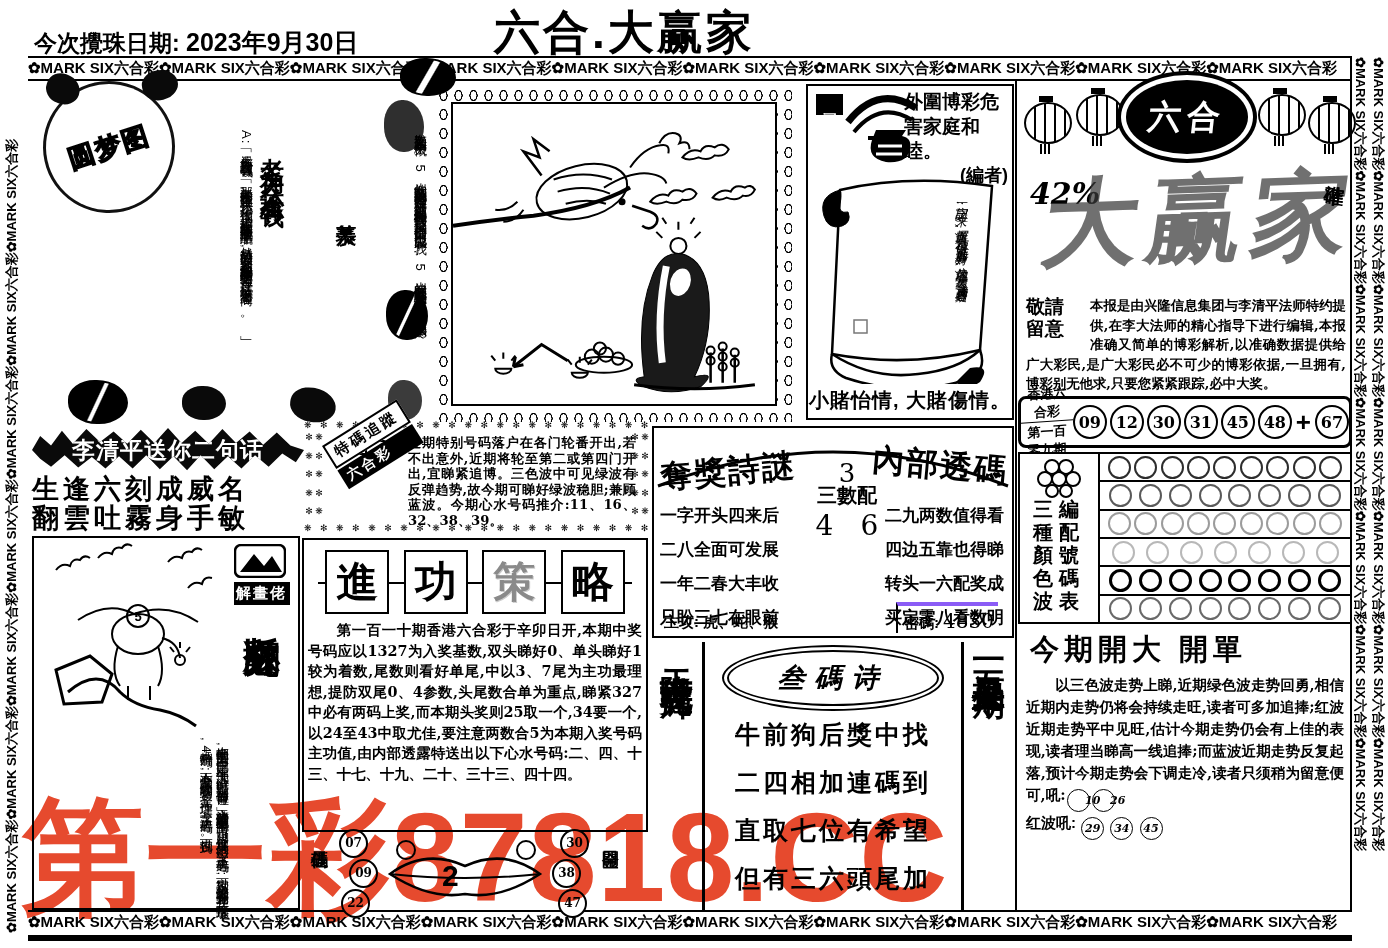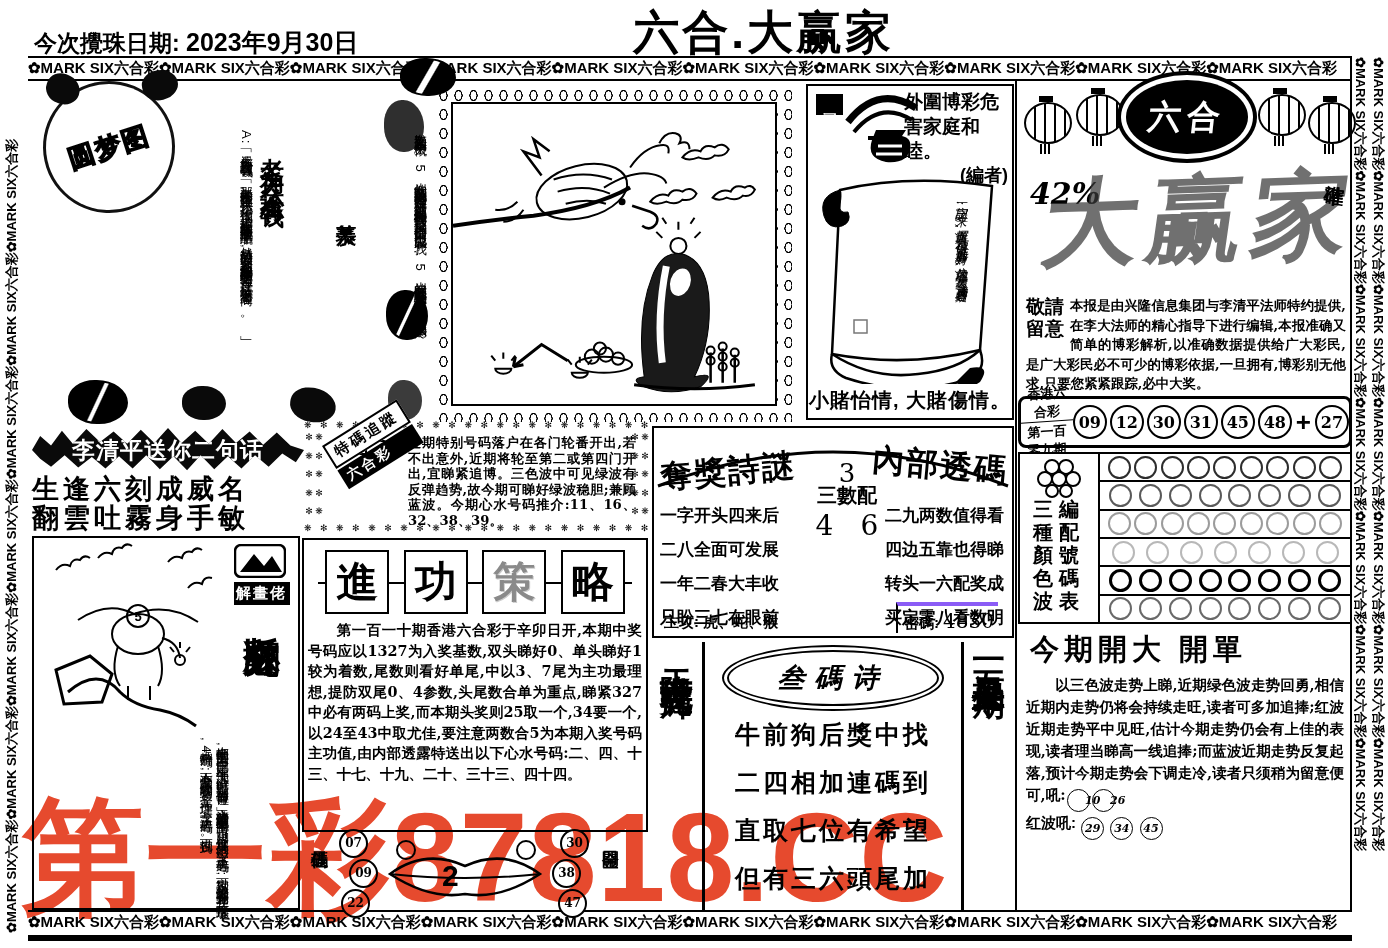--- a/index.html
+++ b/index.html
@@ -45,21 +45,21 @@
 </style>
 </head>
 <body>
 
 <div id="page">
 
   <div class="abs" style="left:34px;top:26px;font-size:23px;font-weight:900;">
     <span>今次攪珠日期:</span>
     <span style="font-size:25px;">2023年9月30日</span>
   </div>
-  <div class="abs" style="left:494px;top:2px;width:400px;text-align:right;font-size:46px;font-weight:900;letter-spacing:3px;">六合.大赢家</div>
+  <div class="abs" style="left:494px;top:2px;width:400px;text-align:left;font-size:46px;font-weight:900;letter-spacing:3px;">六合.大赢家</div>
 
   <div class="abs bstrip" style="left:28px;top:56px;width:1324px;height:21px;border-top:2px solid #000;border-bottom:2px solid #000;">✿MARK SIX六合彩✿MARK SIX六合彩✿MARK SIX六合彩✿MARK SIX六合彩✿MARK SIX六合彩✿MARK SIX六合彩✿MARK SIX六合彩✿MARK SIX六合彩✿MARK SIX六合彩✿MARK SIX六合彩</div>
   <div class="abs bstrip" style="left:28px;top:910px;width:1324px;height:23px;border-top:2px solid #000;border-bottom:6px solid #000;">✿MARK SIX六合彩✿MARK SIX六合彩✿MARK SIX六合彩✿MARK SIX六合彩✿MARK SIX六合彩✿MARK SIX六合彩✿MARK SIX六合彩✿MARK SIX六合彩✿MARK SIX六合彩✿MARK SIX六合彩</div>
   <div class="abs bstrip v side" style="left:2px;top:57px;width:22px;height:876px;transform:rotate(180deg);font-size:13px;">✿MARK SIX六合彩✿MARK SIX六合彩✿MARK SIX六合彩✿MARK SIX六合彩✿MARK SIX六合彩✿MARK SIX六合彩✿MARK SIX六合彩</div>
   <div class="hdivider" style="left:1350px;top:57px;width:2px;height:855px;"></div>
   <div class="abs bstrip v side" style="left:1354px;top:57px;width:16px;height:876px;font-size:13px;">✿MARK SIX六合彩✿MARK SIX六合彩✿MARK SIX六合彩✿MARK SIX六合彩✿MARK SIX六合彩✿MARK SIX六合彩✿MARK SIX六合彩</div>
   <div class="abs bstrip v side" style="left:1372px;top:57px;width:16px;height:876px;font-size:13px;">✿MARK SIX六合彩✿MARK SIX六合彩✿MARK SIX六合彩✿MARK SIX六合彩✿MARK SIX六合彩✿MARK SIX六合彩✿MARK SIX六合彩</div>
   <div class="hdivider" style="left:1015px;top:80px;width:2px;height:830px;"></div>
 
   <div class="nopanel" style="left:32px;top:80px;width:402px;height:346px;">
@@ -255,40 +255,40 @@
          box-shadow:0 0 0 5px #fff,0 0 0 9px #000;display:flex;align-items:center;justify-content:center;">
       <span style="color:#fff;font-size:33px;font-weight:900;letter-spacing:6px;transform:skewX(-6deg);">六合</span>
     </div>
     <div class="lantern" style="left:240px;top:14px;"></div>
     <div class="lantern" style="left:290px;top:22px;"></div>
     <div class="abs serif" style="left:12px;top:96px;font-size:30px;font-weight:bold;font-style:italic;">42%</div>
     <div class="abs serif" style="left:26px;top:86px;width:300px;font-size:96px;font-weight:bold;color:#3a3a3a;opacity:.72;
          letter-spacing:8px;transform:skewX(-10deg) rotate(-2deg);line-height:1.1;white-space:nowrap;">大赢家</div>
     <div class="abs v up serif" style="right:4px;top:90px;height:60px;font-size:20px;font-weight:bold;transform:rotate(8deg);">準確</div>
     <div class="abs" style="left:8px;top:216px;width:320px;">
-      <span style="float:left;width:44px;font-size:19px;font-weight:900;line-height:1.15;margin-right:0;">敬請留意</span>
+      <span style="float:left;width:44px;font-size:19px;font-weight:900;line-height:1.15;margin-right:20px;">敬請留意</span>
       <span class="serif" style="font-size:13.4px;line-height:19.5px;font-weight:600;text-align:justify;display:block;">本报是由兴隆信息集团与李清平法师特约提供,在李大法师的精心指导下进行编辑,本报准确又简单的博彩解析,以准确数据提供给广大彩民,是广大彩民必不可少的博彩依据,一旦拥有,博彩别无他求,只要您紧紧跟踪,必中大奖。</span>
     </div>
   </div>
 
   <div class="abs" style="left:1018px;top:396px;width:334px;height:52px;border:3px solid #000;border-radius:8px;
        display:flex;align-items:center;box-sizing:border-box;background:#fff;">
     <div class="serif" style="width:88px;font-size:13px;font-weight:bold;text-align:center;line-height:1.4;">
       <div style="border-bottom:1.5px solid #000;transform:skewY(-4deg);">香港六合彩</div>
       <div style="transform:skewY(-4deg);">第一百零九期</div>
     </div>
     <div style="display:flex;align-items:center;gap:3px;">
       <span class="num" style="width:30px;height:30px;font-size:16px;">09</span>
       <span class="num" style="width:30px;height:30px;font-size:16px;">12</span>
       <span class="num" style="width:30px;height:30px;font-size:16px;">30</span>
       <span class="num" style="width:30px;height:30px;font-size:16px;">31</span>
       <span class="num" style="width:30px;height:30px;font-size:16px;">45</span>
       <span class="num" style="width:30px;height:30px;font-size:16px;">48</span>
       <span style="font-size:26px;font-weight:bold;margin:0 1px;">+</span>
-      <span class="num" style="width:30px;height:30px;font-size:16px;">27</span>
+      <span class="num" style="width:30px;height:30px;font-size:16px;">67</span>
     </div>
   </div>
 
   <div class="panel" style="left:1018px;top:452px;width:334px;height:172px;display:flex;">
     <div style="width:78px;border-right:2px solid #000;display:flex;flex-direction:column;align-items:center;padding-top:4px;">
       <svg width="44" height="40" viewBox="0 0 44 40">
         <g fill="none" stroke="#000" stroke-width="2">
           <circle cx="15" cy="9" r="7"></circle>
             <circle cx="29" cy="9" r="7"></circle>
           <circle cx="8" cy="21" r="7"></circle>

